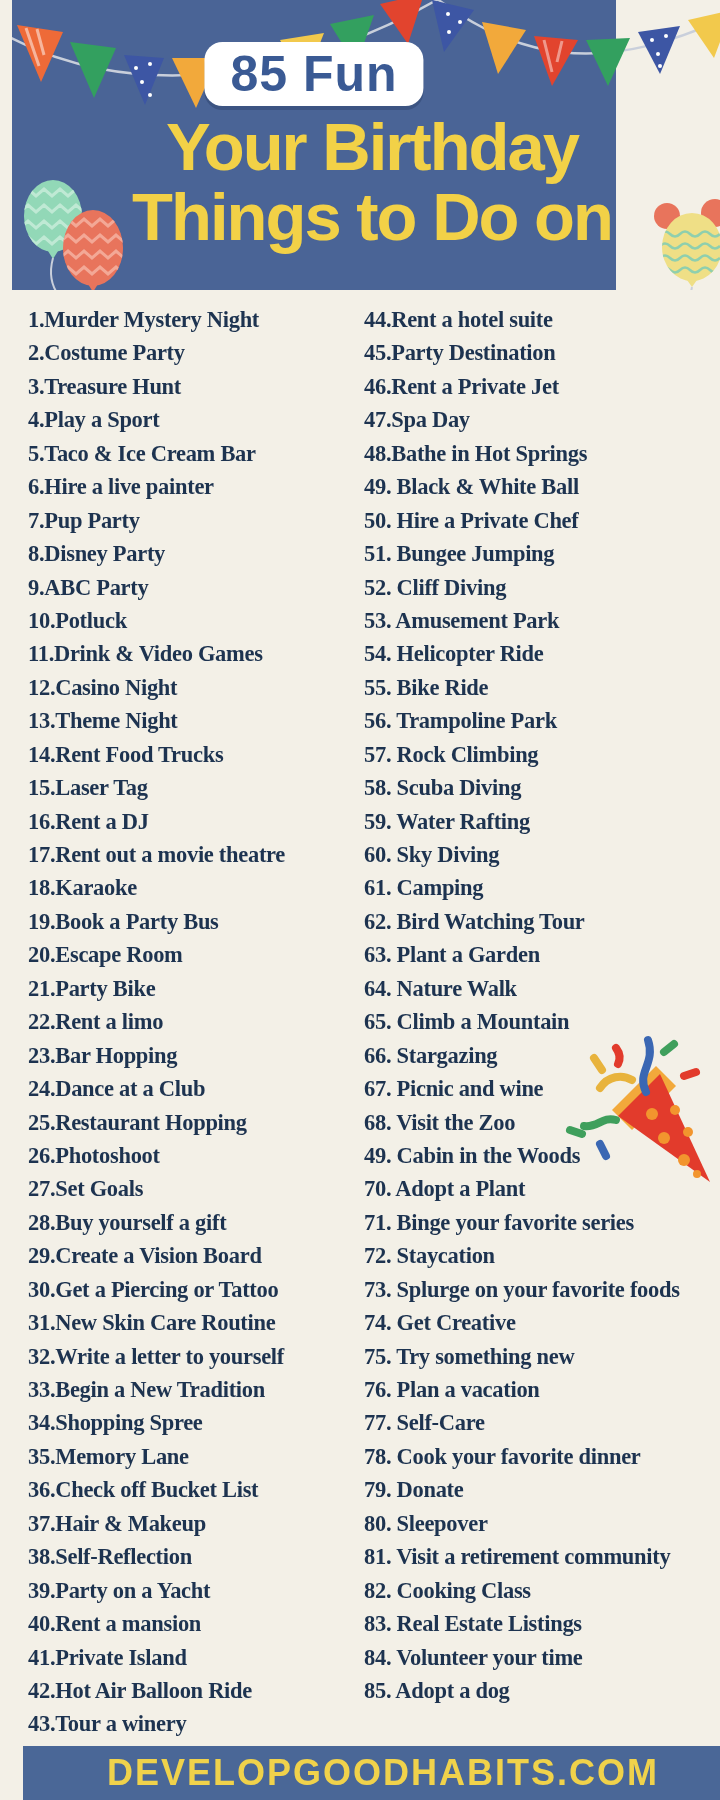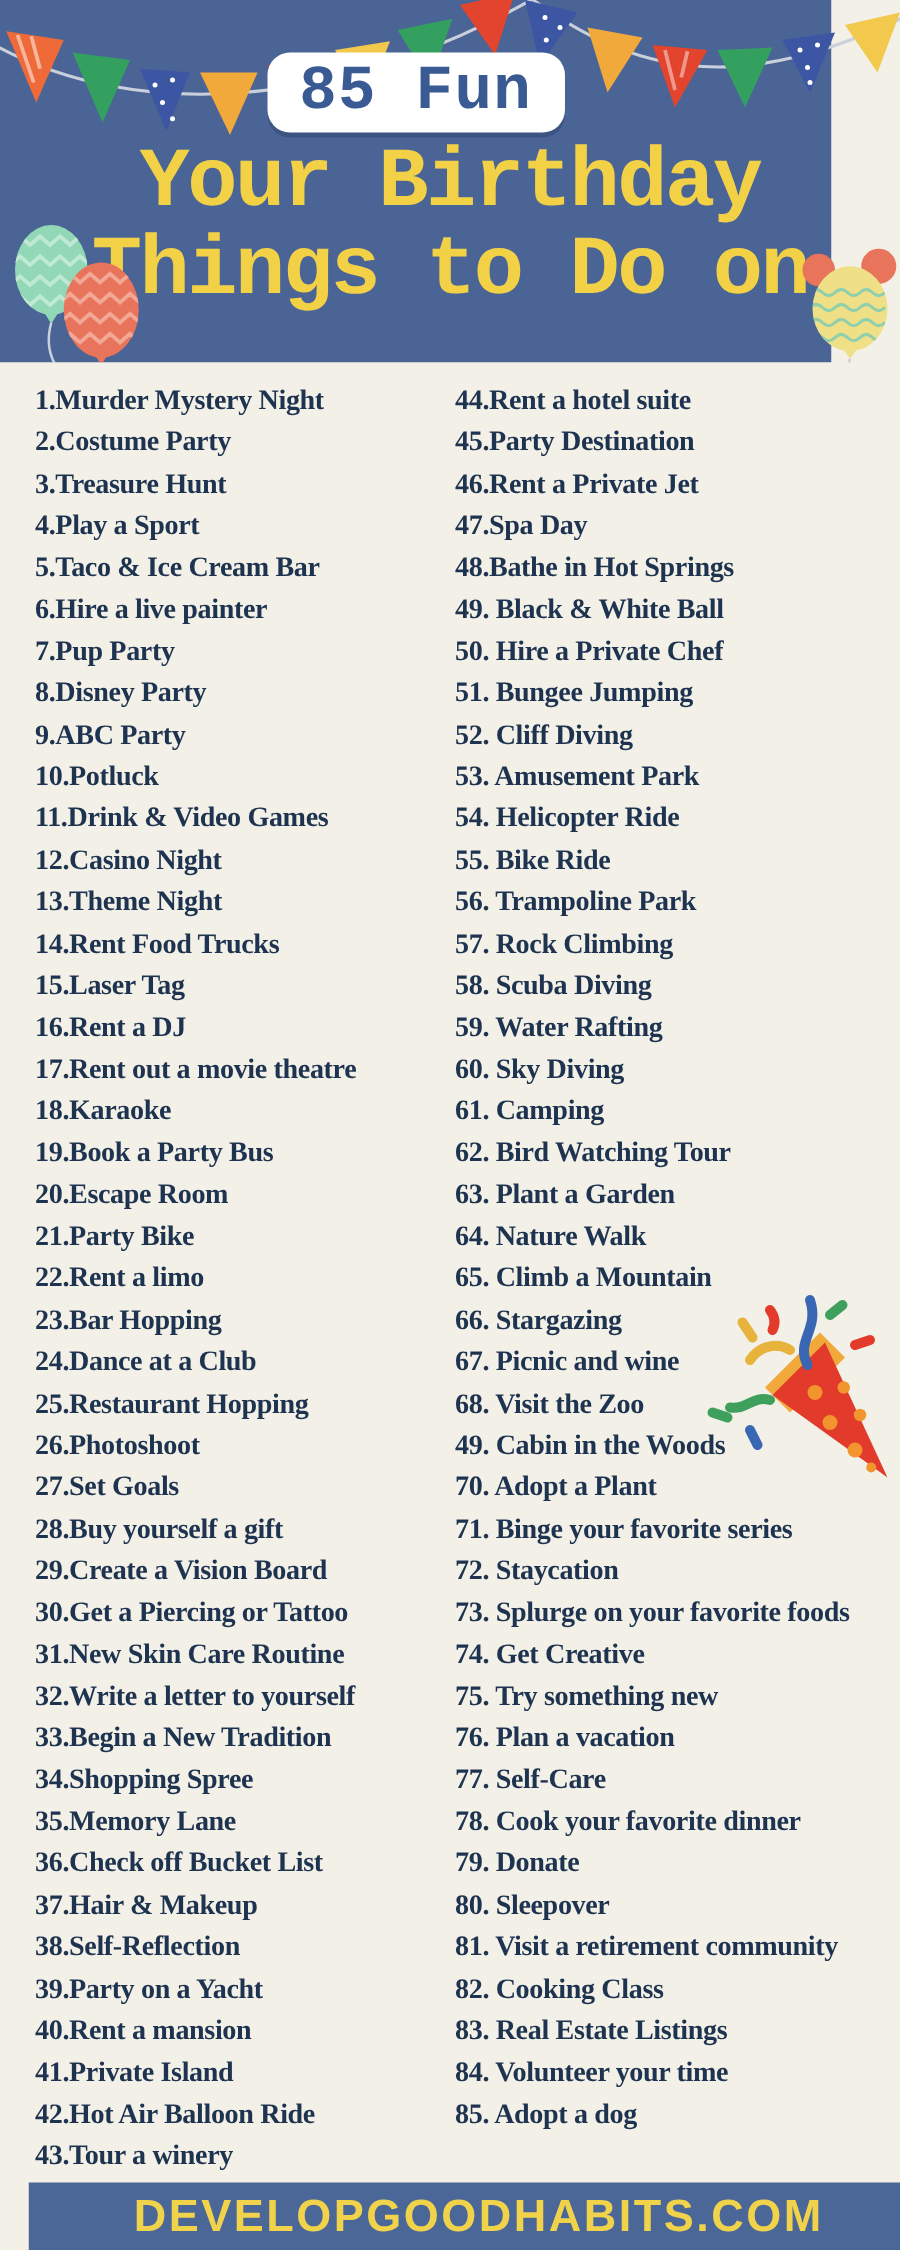--- a/index.html
+++ b/index.html
@@ -5,21 +5,21 @@
   :root{
     --header-bg:#4a6496; --body-bg:#f3f0e7; --text-navy:#1d3350;
     --title-yellow:#f2d147; --badge-bg:#ffffff; --badge-text:#3a5a94;
     --footer-bg:#4a6797; --footer-text:#f0d24b;
   }
   html,body{margin:0;padding:0;}
   body{font-family:"Liberation Sans",sans-serif;}
   .poster{position:relative;width:720px;height:1800px;background:var(--body-bg);overflow:hidden;}
 
   
-  .header{position:absolute;left:0;top:0;width:665px;height:290px;background:var(--header-bg);font-family:Liberation Mono, monospace;}
+  .header{position:absolute;left:12px;top:0;width:604px;height:290px;background:var(--header-bg);}
   .bunting{position:absolute;left:0;top:0;width:720px;height:150px;}
   .badge{position:absolute;left:50%;top:42px;transform:translateX(-50%);
          background:var(--badge-bg);border-radius:18px;padding:2px 26px;
          box-shadow:0 4px 0 rgba(20,35,70,.25);}
   .badge span{font-size:50px;font-weight:bold;color:var(--badge-text);letter-spacing:1px;line-height:60px;}
   .title{position:absolute;left:0;top:112px;width:720px;text-align:center;
          color:var(--title-yellow);font-weight:bold;font-size:67px;line-height:70px;letter-spacing:-2px;}
 
   
   .list-area{position:absolute;left:0;top:290px;width:720px;height:1456px;background:var(--body-bg);}

